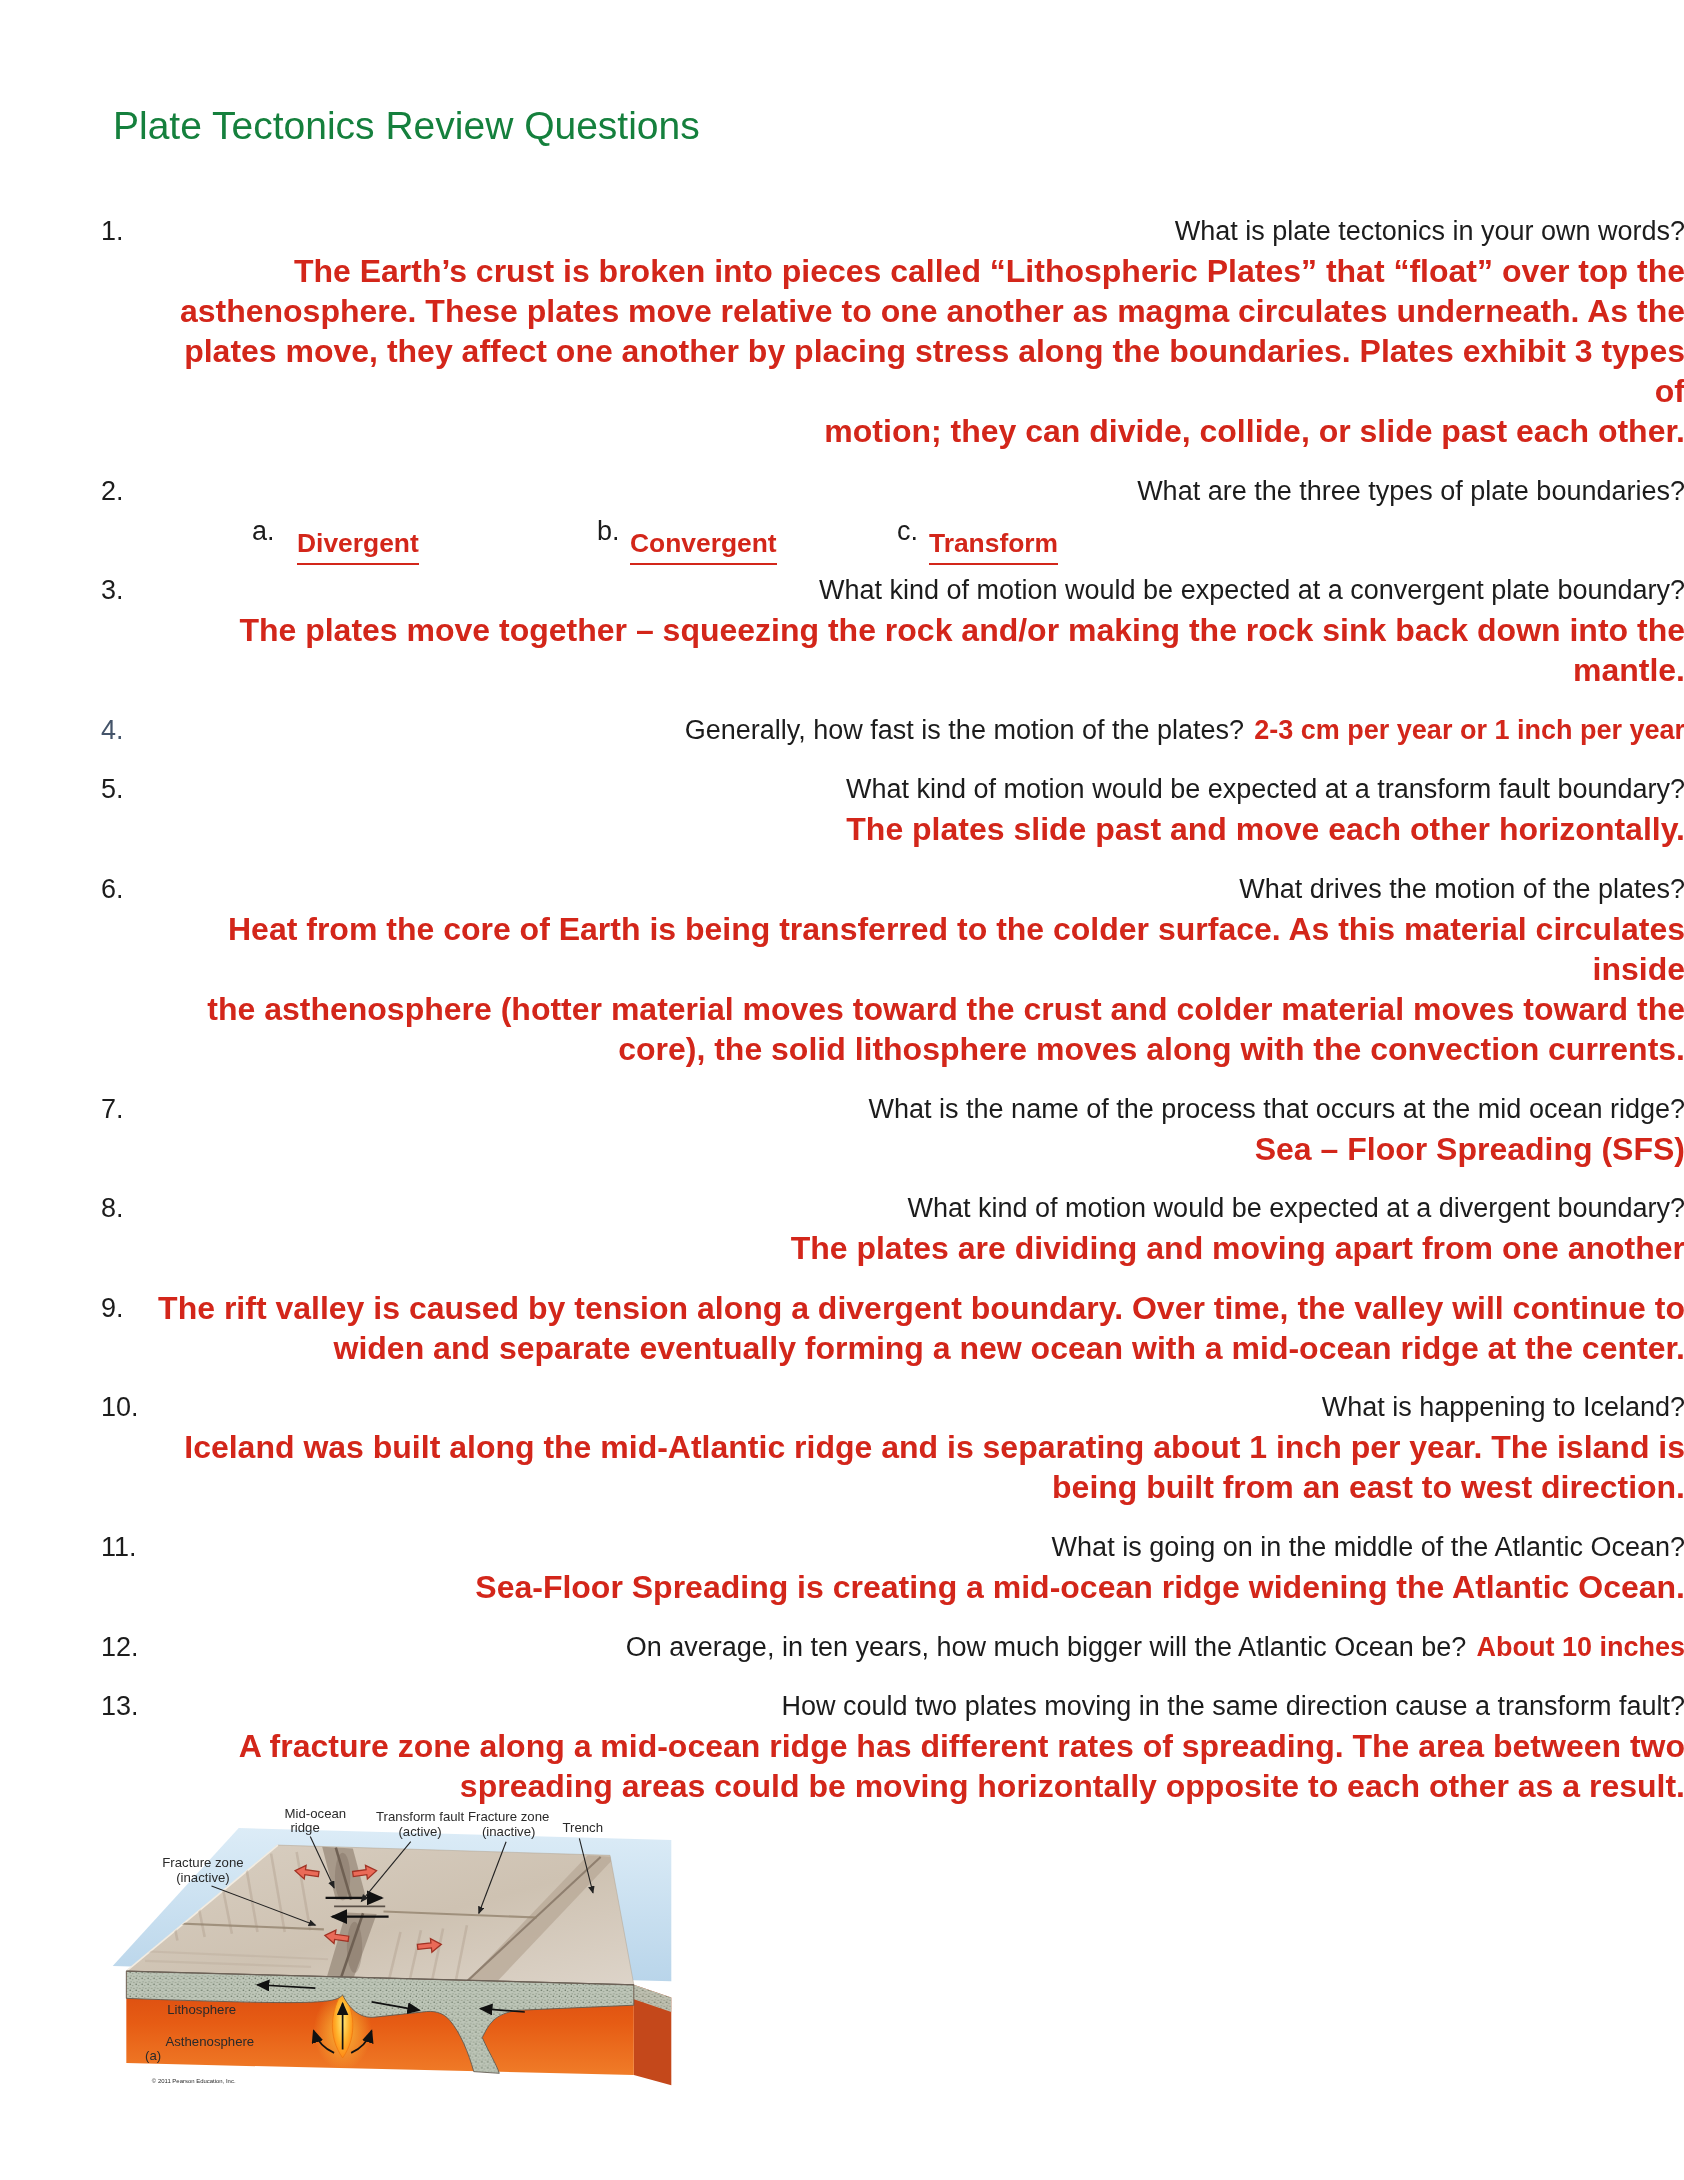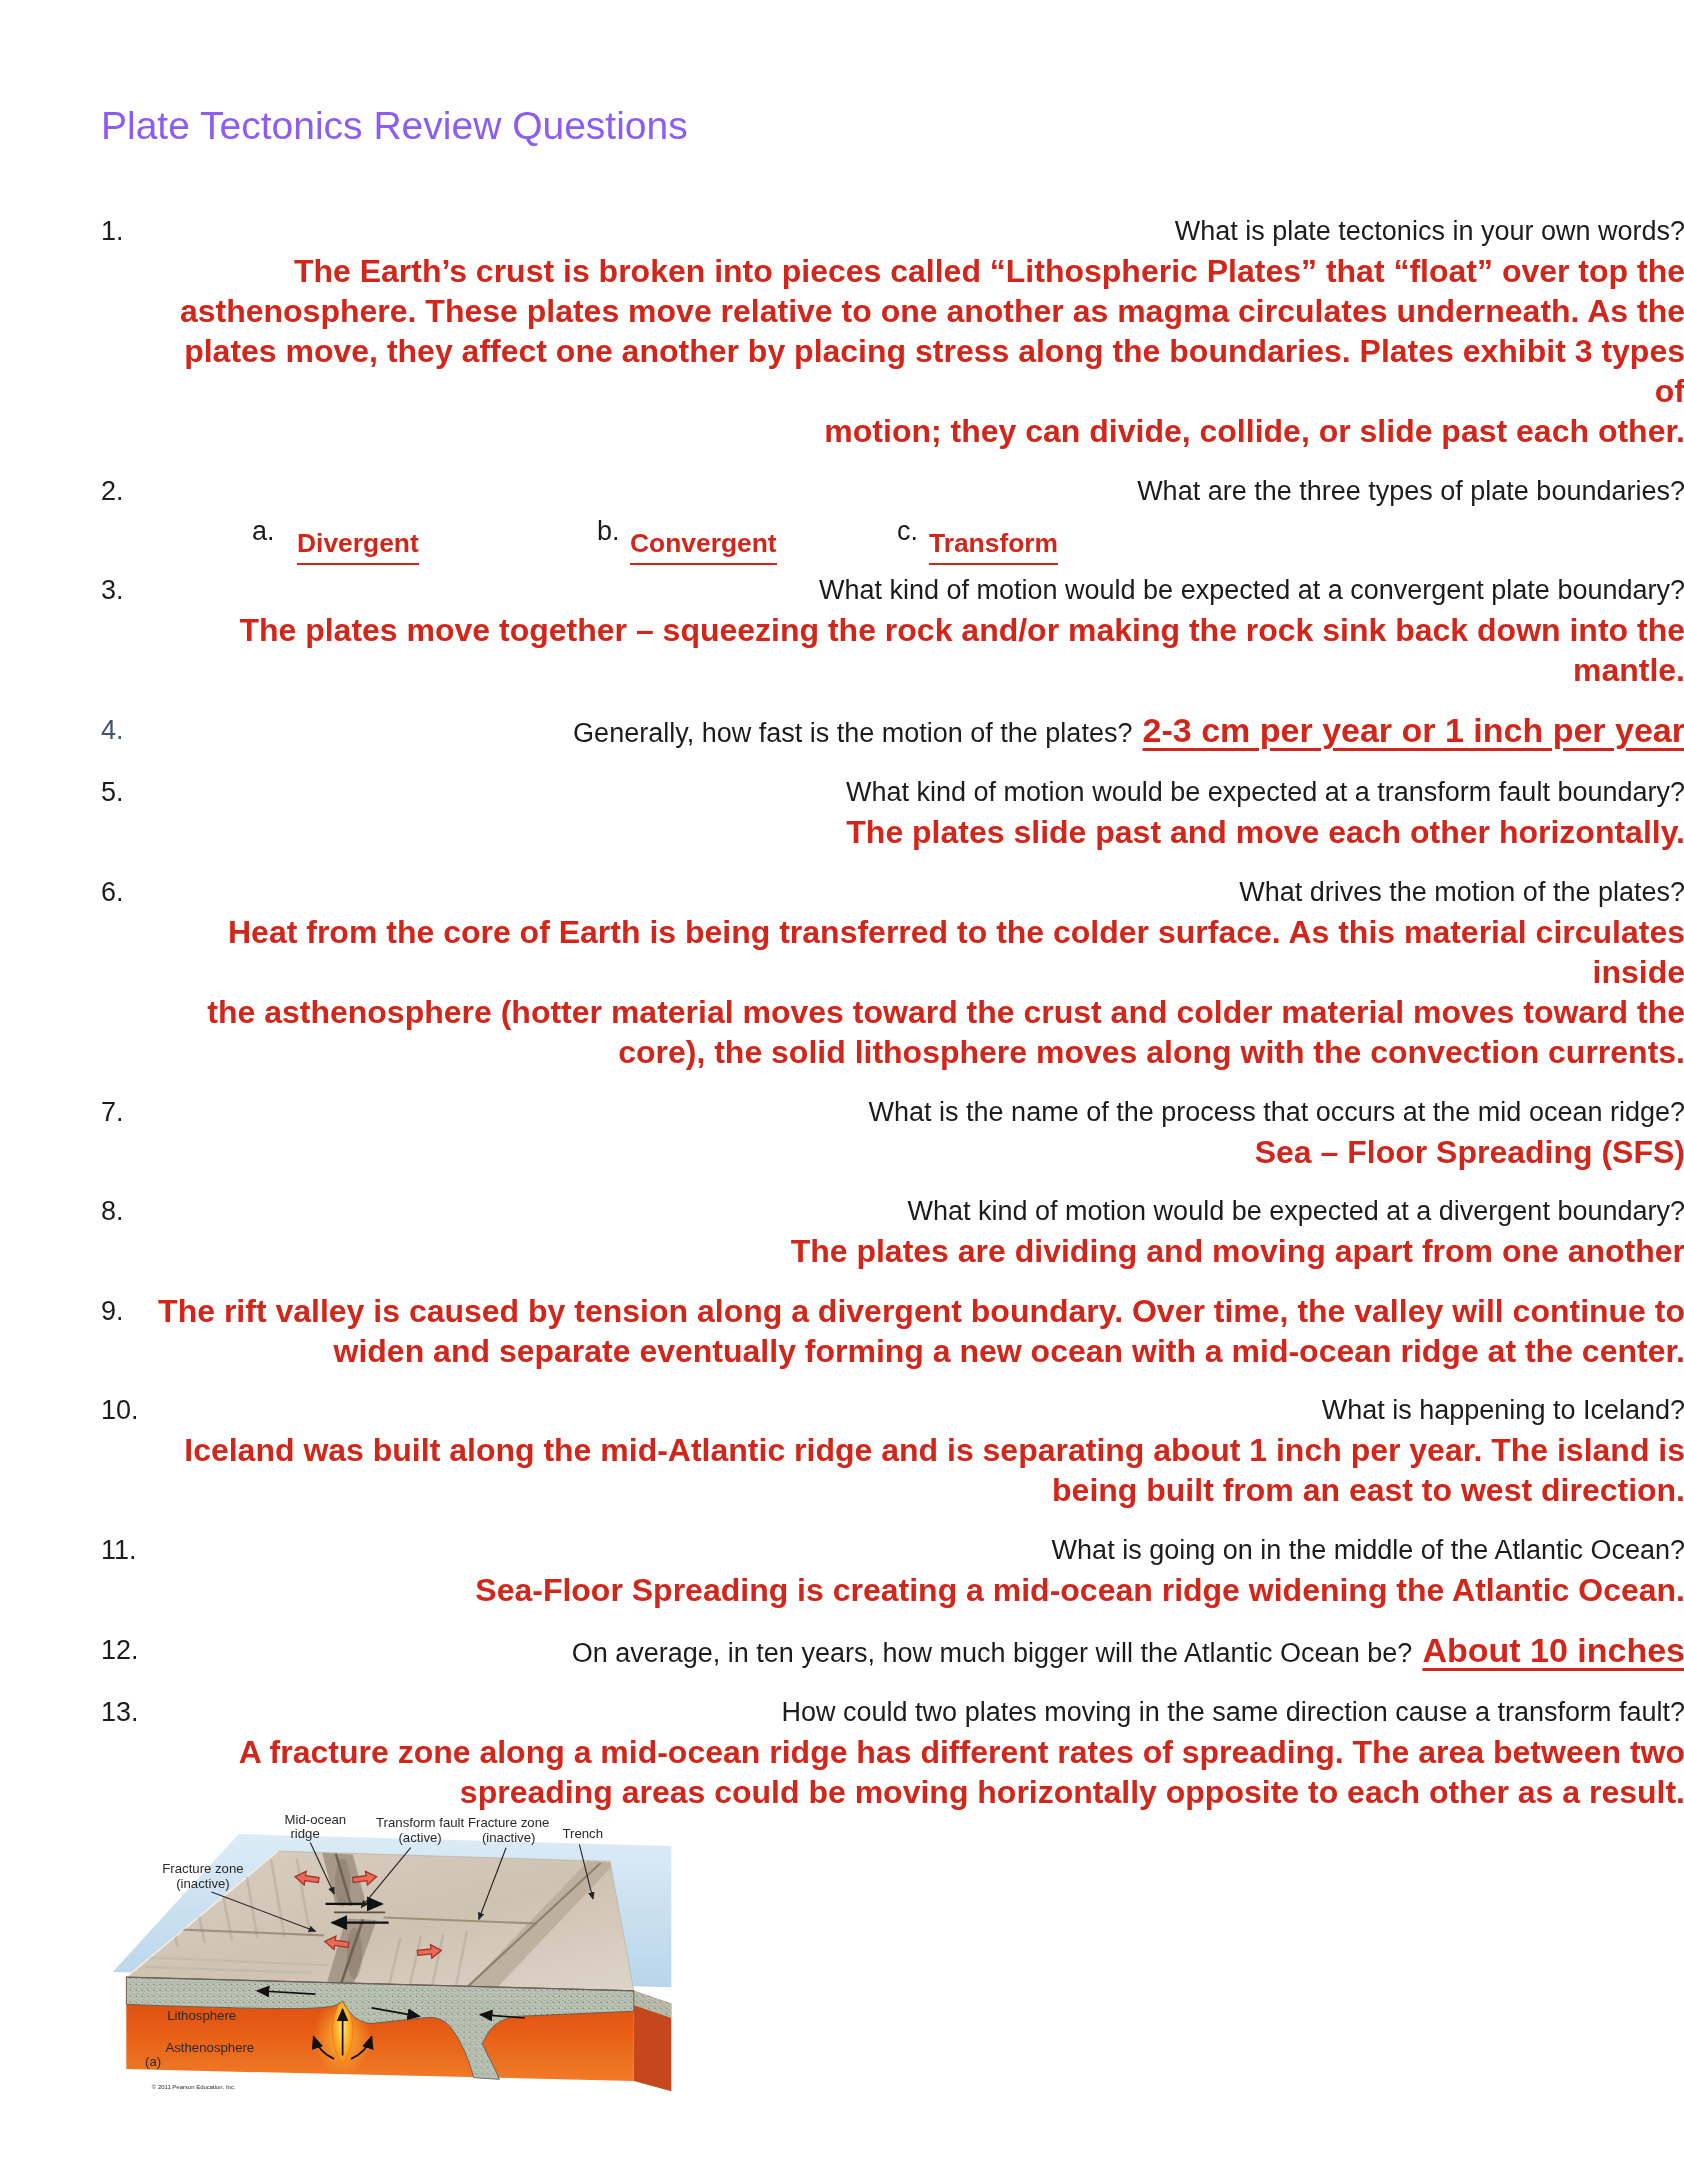--- a/index.html
+++ b/index.html
@@ -4,34 +4,34 @@
 <style>
   html,body{margin:0;padding:0;background:#ffffff;}
   body{
     width:1685px;height:2181px;position:relative;overflow:hidden;
     font-family:"Liberation Sans",sans-serif;
     color:var(--question-black,#1c1c1c);
   }
   .page{padding:102px 0 0 101px;}
   h1.title{
     font-size:39px;font-weight:400;line-height:48px;
-    margin:0 0 61px 0;color:#8b5cf6;
+    margin:0 0 61px 12px;color:#15803d;
   }
   .qa{position:relative;padding-left:49px;margin-bottom:19.6px;
       font-size:27px;line-height:40px;}
   .qnum{position:absolute;left:0;top:0;}
   .qa p{margin:0;text-align:right;}
   .qtext{color:var(--question-black,#1c1c1c);}
   .answer{
     color:var(--answer-red,#d3261a);font-weight:700;
     white-space:pre-line;font-size:32px;
   }
   .inline-answer{
-    color:var(--answer-red,#d3261a);font-weight:700;font-size:34px;
-    text-decoration:underline;text-decoration-thickness:2.6px;text-underline-offset:6px;
+    color:var(--answer-red,#d3261a);font-weight:700;font-size:27px;
+    text-decoration-thickness:2.6px;text-underline-offset:6px;
     margin-left:10.2px;
   }
   .qa-4 .qnum{color:var(--q4-number-blue,#44546a);}
   .opt-row{position:relative;height:40px;}
   .opt-label{position:absolute;top:0;}
   .opt-value{
     position:absolute;top:12px;color:var(--answer-red,#d3261a);font-weight:700;font-size:26.4px;
     border-bottom:2.6px solid var(--answer-red,#d3261a);padding-bottom:0.9px;
   }
   .figure{display:block;margin:-22px 0 0 10.2px;}

